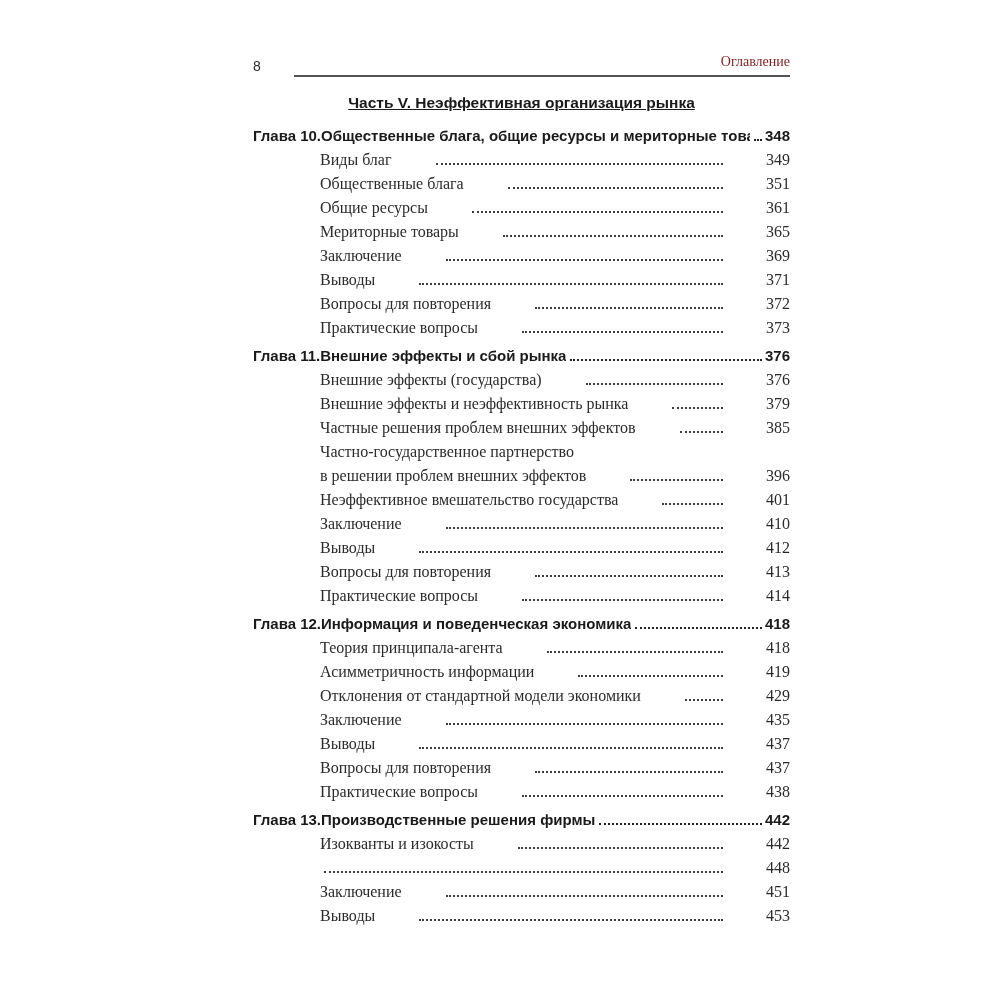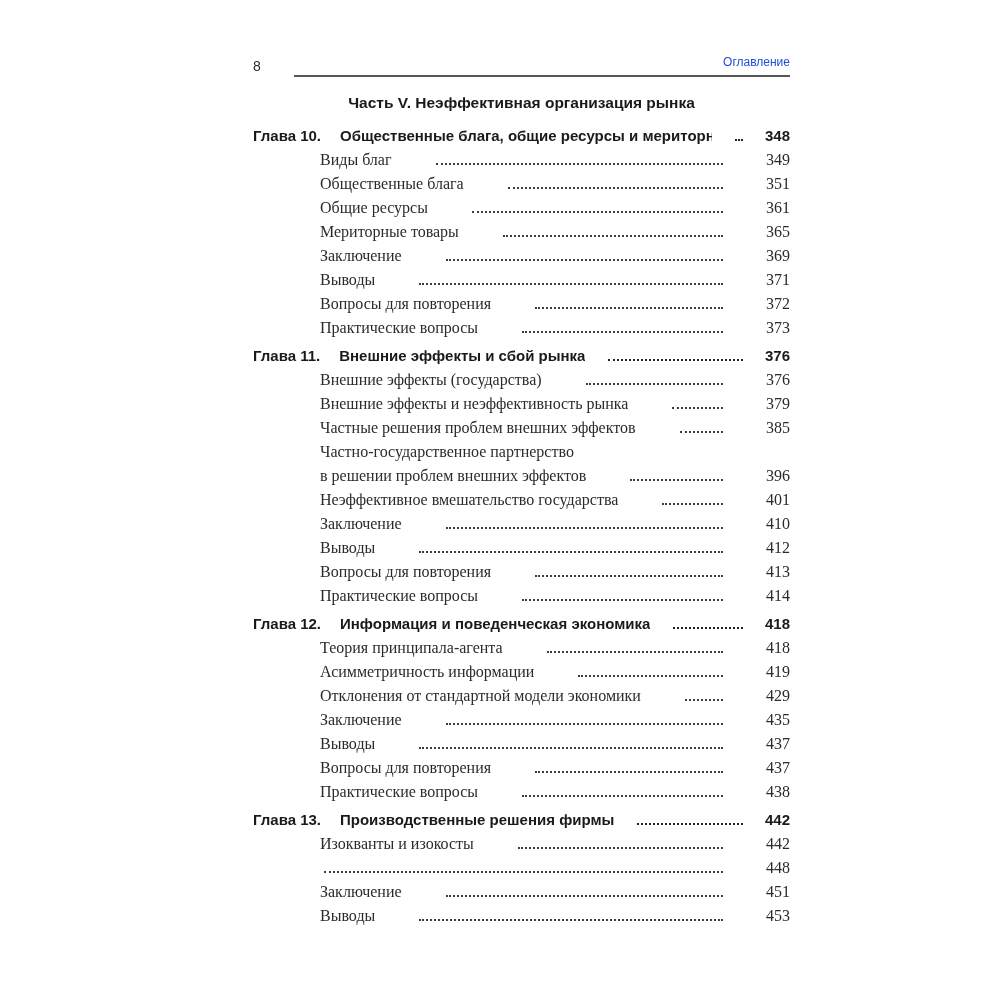--- a/index.html
+++ b/index.html
@@ -29,41 +29,42 @@
     padding-bottom: 3px;
   }
   .header-rule {
     flex: 1;
     margin-left: 33px;
     border-bottom: 2px solid #555555;
     text-align: right;
     padding-bottom: 5px;
   }
   .running {
-    font-family: Liberation Sans, sans-serif;
-    font-size: 12px;
-    color: #1d4ed8;
+    font-family: Liberation Serif, serif;
+    font-size: 14px;
+    color: #7f1d1d;
   }
   
   .part-title {
     font-family: "Liberation Sans", sans-serif;
     font-weight: bold;
     font-size: 15.5px;
     text-align: center;
     color: #1a1a1a;
     margin: 14px 0 9px 0;
     line-height: 24px;
+    text-decoration: underline;
   }
   .row {
     display: flex;
     align-items: baseline;
     line-height: 24px;
     white-space: nowrap;
   }
-  .row.chapter { margin-top: 4px; gap: 19px; }
+  .row.chapter { margin-top: 4px; }
   .row.chapter .label,
   .row.chapter .title,
   .row.chapter .pg {
     font-family: "Liberation Sans", sans-serif;
     font-weight: bold;
     font-size: 15px;
     color: #1a1a1a;
   }
   .label {
     flex: 0 0 67px;

